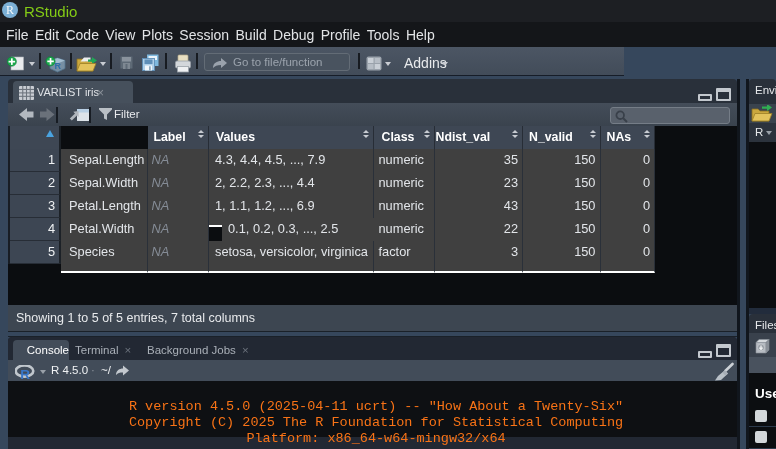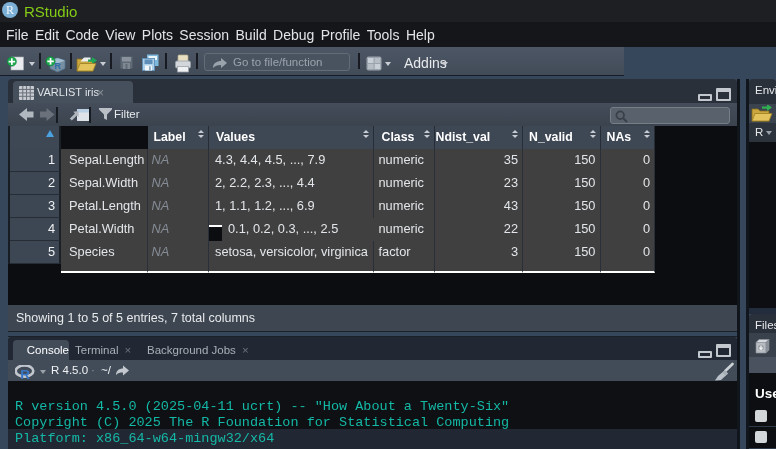--- a/index.html
+++ b/index.html
@@ -53,21 +53,21 @@
 
 
 #vstatus { left:0; top:226px; width:729px; height:26px; background:#3d4651; color:#e8eaec; font-size:12.5px; line-height:26px; padding-left:8px; }
 
 
 #ctabs { left:0; top:0; width:729px; height:23px; background:#222833; border-radius:4px 4px 0 0; }
 #ctab-active { position:absolute; left:5px; top:3px; width:56px; height:20px; background:#424c59; border-radius:4px 4px 0 0; color:#fff; font-size:11.5px; text-align:right; padding-left:12px; line-height:20px; }
 .ctab { position:absolute; top:3px; color:#aab0b8; font-size:11.5px; line-height:20px; }
 .ctab .x { color:#6d747e; margin-left:6px; }
 #ctools { left:0; top:23px; width:729px; height:21px; background:#424c59; }
-#cbody { left:0; top:44px; width:729px; height:48px; background:#0e1013; color:#14b8a6; font-family:"Liberation Mono", monospace; font-size:13.5px; line-height:16px; padding:18px 0 0 7px; white-space:pre; }
+#cbody { left:0; top:44px; width:729px; height:56px; background:#0e1013; color:#f97316; font-family:"Liberation Mono", monospace; font-size:13.5px; line-height:16px; padding:18px 0 0 7px; white-space:pre;text-align:center; }
 
 
 .minbtn { position:absolute; width:14px; height:7px; border:2px solid #c3c8ce; border-radius:1px; }
 .maxbtn { position:absolute; width:15px; height:13px; border:2px solid #c3c8ce; border-top-width:4px; border-radius:1px; }
 
 
 #rtop .tabtxt, #rbot .tabtxt { position:absolute; left:6px; top:5px; font-size:11.5px; color:#e6e8ea; }
 .rtoolrow { position:absolute; left:0; width:27px; height:24px; background:#3a434e; }
 </style>
 </head>

